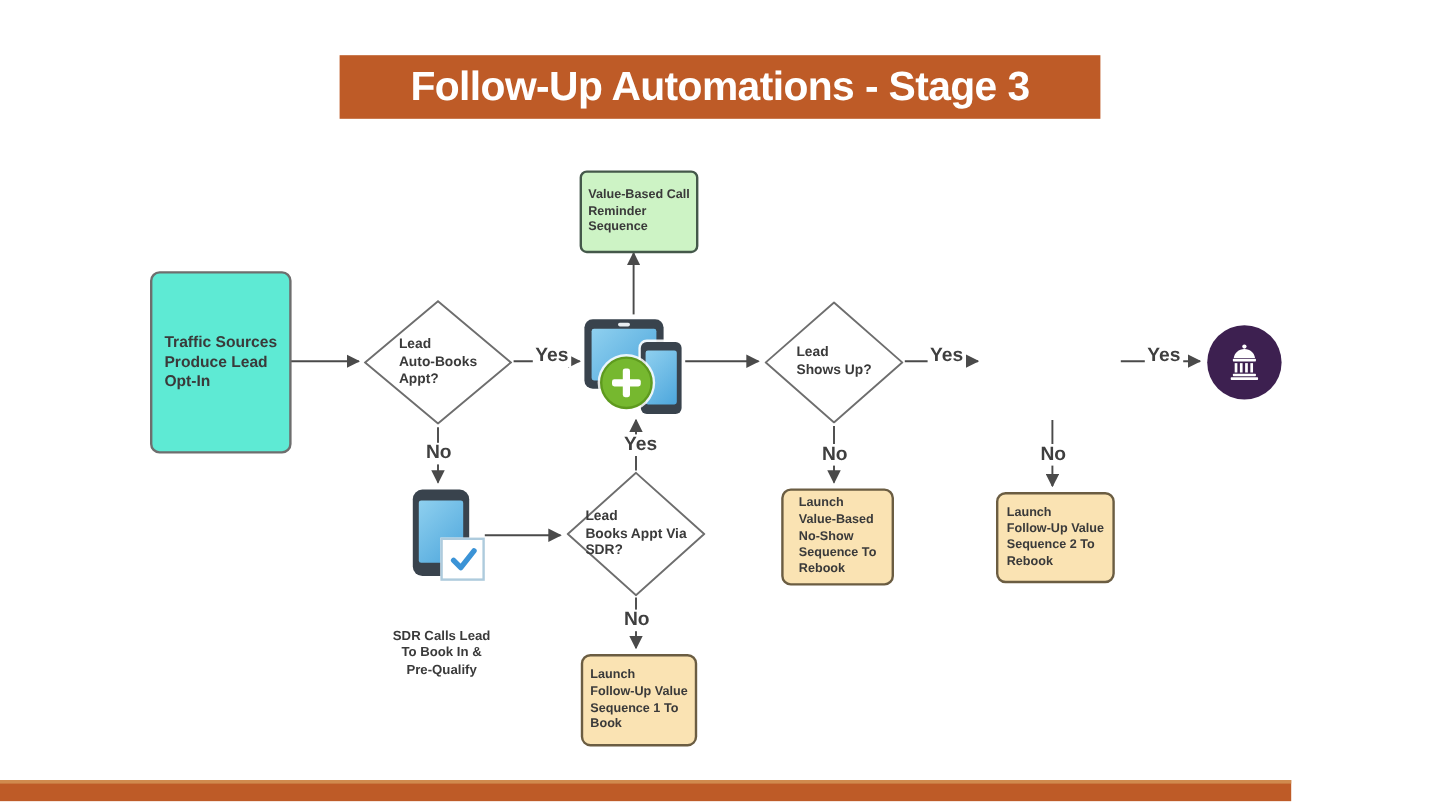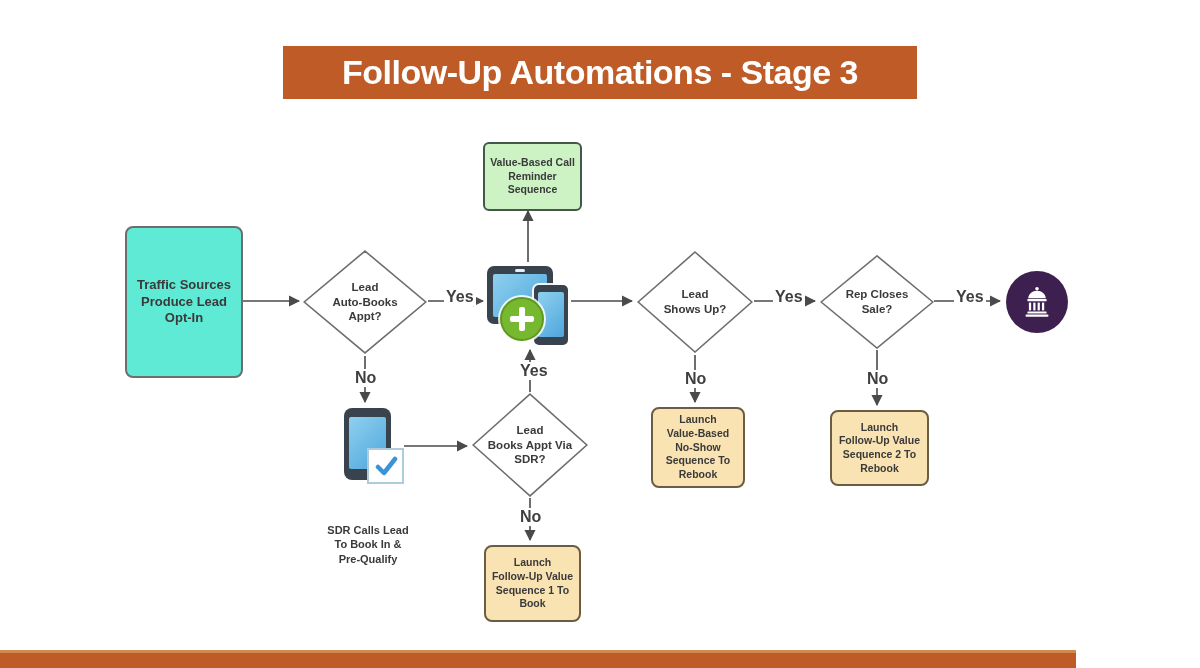--- a/index.html
+++ b/index.html
@@ -12,21 +12,21 @@
           color:#fff;font-weight:bold;font-size:34px;display:flex;align-items:center;
           justify-content:center;z-index:3;letter-spacing:-0.5px;white-space:nowrap;}
   .footer{left:0;bottom:0;width:1200px;height:15px;background:var(--accent,#be5b27);
           border-top:3px solid var(--accent-soft,#d08a4e);z-index:3;}
 
   
   #wires{left:0;top:0;z-index:1;pointer-events:none;}
   #wires line{stroke:var(--line,#4a4a4a);stroke-width:1.6;}
 
   
-  .node{z-index:2;display:flex;align-items:center;justify-content:center;text-align:center;
+  .node{z-index:2;display:flex;align-items:center;justify-content:center;text-align:left;
         white-space:pre-line;line-height:1.3;}
   .rect-node{left:125px;top:226px;width:114px;height:148px;background:#5eead4;
              border:2px solid #6e6e6e;border-radius:8px;flex-direction:column;font-size:13px;}
   .rect-node .t{font-weight:bold;}
   .rect-node .b{font-weight:normal;margin-top:11px;}
 
   .diamond{background:transparent;}
   .diamond svg{position:absolute;left:0;top:0;width:100%;height:100%;}
   .diamond polygon{fill:#fff;stroke:#6e6e6e;stroke-width:1.6;vector-effect:non-scaling-stroke;}
   .diamond .dtext{position:relative;font-size:11.5px;font-weight:bold;}
@@ -167,27 +167,20 @@
     <div class="dtext">Lead
 Shows Up?</div>
   </div>
 
   <div class="abs node tan-box" style="left:651px;top:407px;width:90px;height:77px;">Launch
 Value-Based
 No-Show
 Sequence To
 Rebook</div>
 
-  <div class="abs node diamond" style="left:820px;top:255px;width:114px;height:94px;">
-    <svg viewBox="0 0 100 100" preserveAspectRatio="none">
-        <polygon points="50,1 99,50 50,99 1,50"></polygon>
-      </svg>
-    <div class="dtext">Rep Closes
-Sale?</div>
-  </div>
 
   <div class="abs node tan-box" style="left:830px;top:410px;width:95px;height:72px;">Launch
 Follow-Up Value
 Sequence 2 To
 Rebook</div>
 
   <div class="abs purple-circle">
     <svg width="36" height="36" viewBox="0 0 24 24">
       <g fill="#fff">
         <circle cx="12" cy="3.2" r="1.2"></circle>

